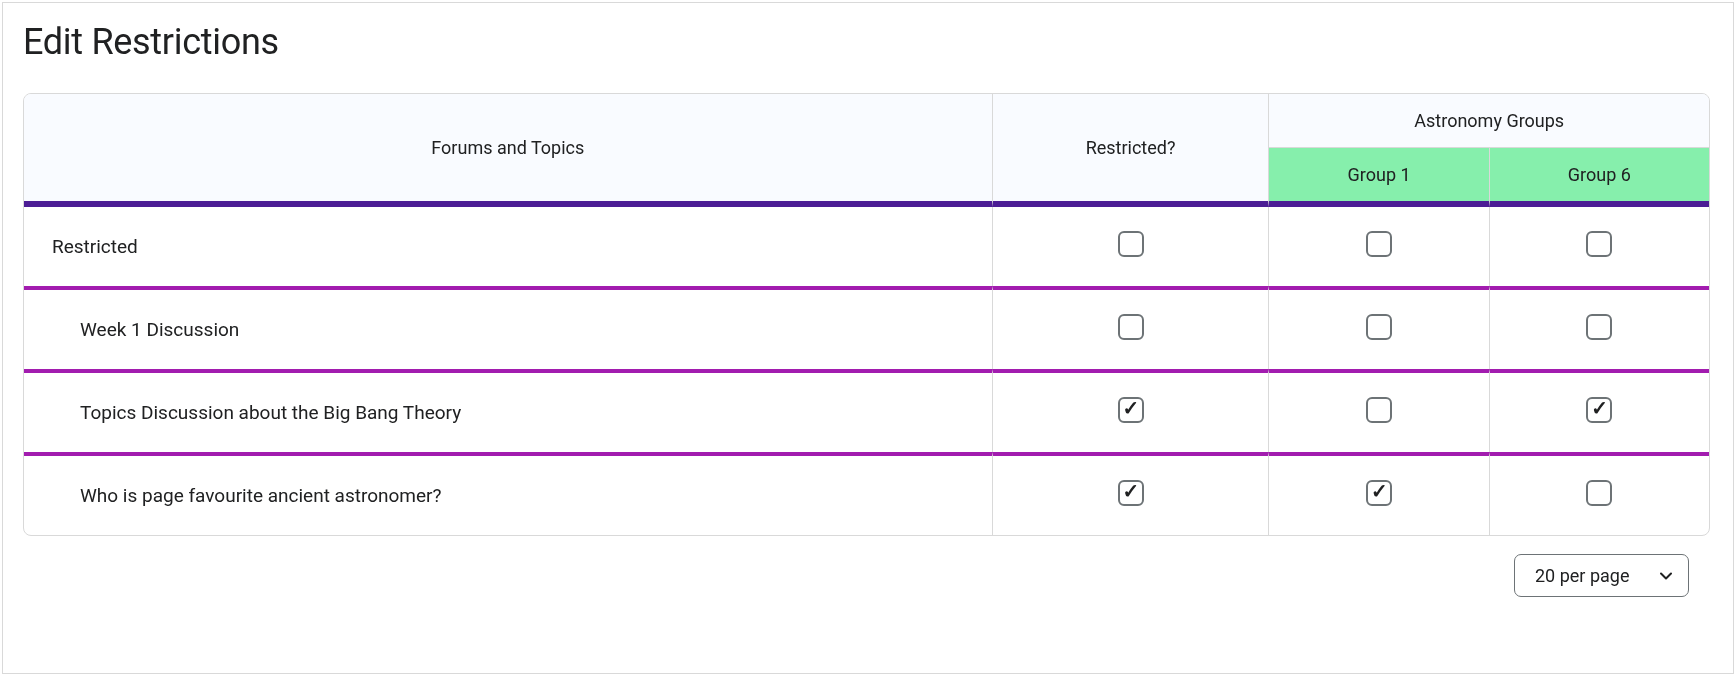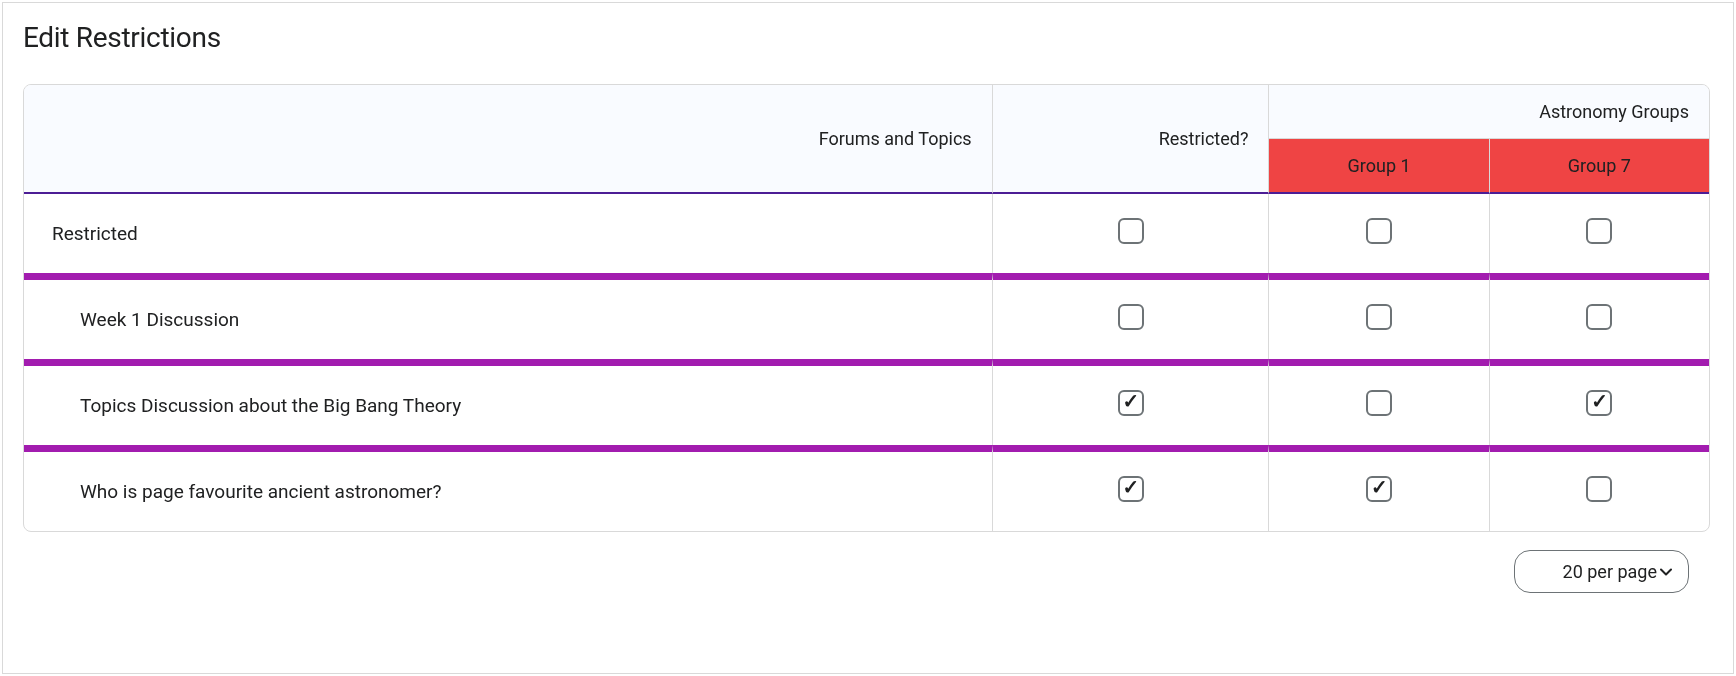--- a/index.html
+++ b/index.html
@@ -13,67 +13,66 @@
       padding: 0;
       width: 1736px;
     }
     .panel {
       border: 1px solid #d9d9d9;
       margin: 2px;
       padding: 18px 20px 22px 20px;
       min-height: 672px;
     }
     h1 {
-      font-size: 28px;
+      font-size: 36px;
       font-weight: 400;
       color: #202122;
       margin-bottom: 30px;
       letter-spacing: -0.3px;
     }
     table {
       width: calc(100% - 3px);
       border-collapse: separate;
       border-spacing: 0;
       border: 1px solid #d9d9d9;
       border-radius: 8px;
       overflow: hidden;
     }
     thead th {
       font-weight: 400;
       color: #202122;
       font-size: 18px;
       padding: 16px 20px;
       background: #f9fbff;
-      border-bottom: 2px solid #4c1d95;
+      border-bottom: 6px solid #4c1d95;
       text-align: center;
       vertical-align: middle;
     }
     thead tr:first-child th {
       border-top: none;
-      text-align: right;
     }
     thead th.col-main {
       text-align: center;
     }
     thead th.col-restricted,
     thead th.col-group {
       border-left: 1px solid #d9d9d9;
       margin-left: 24px;
     }
     thead tr.group-row th.group-header {
       border-left: 1px solid #d9d9d9;
       border-bottom: 1px solid #d9d9d9;
     }
     thead tr.sub-row th {
       border-left: 1px solid #d9d9d9;
-      background: #ef4444;
+      background: #86efac;
     }
     tbody td {
       padding: 24px 20px;
-      border-top: 7px solid #a21caf;
+      border-top: 4px solid #a21caf;
       font-size: 19px;
       color: #202122;
       vertical-align: middle;
     }
     tbody tr:first-child td {
       border-top: none;
     }
     tbody td.cell-check {
       text-align: center;
       border-left: 1px solid #d9d9d9;
@@ -104,29 +103,28 @@
       color: #202122;
     }
     .pager-row {
       display: flex;
       justify-content: flex-end;
       margin-top: 18px;
       padding-right: 24px;
     }
     .select-wrap {
       border: 1px solid #6d7376;
-      border-radius: 16px;
+      border-radius: 7px;
       padding: 10px 31px 10px 20px;
       font-size: 18px;
       color: #202122;
       position: relative;
       cursor: pointer;
       background: #ffffff;
       min-width: 175px;
-      text-align: right;
     }
     .select-wrap .chev {
       position: absolute;
       right: 16px;
       top: 50%;
       transform: translateY(-50%);
       width: 12px;
       height: 12px;
       display: flex;
       align-items: center;
@@ -145,21 +143,21 @@
 
   <table>
     <thead>
       <tr class="group-row">
         <th class="col-main" rowspan="2">Forums and Topics</th>
         <th class="col-restricted" rowspan="2">Restricted?</th>
         <th class="group-header" colspan="2">Astronomy Groups</th>
       </tr>
       <tr class="sub-row">
         <th class="col-group">Group 1</th>
-        <th class="col-group">Group 7</th>
+        <th class="col-group">Group 6</th>
       </tr>
     </thead>
     <tbody id="rows-body">
     <tr>
           <td class="cell-name">Restricted</td>
           <td class="cell-check"><span class="chk"></span></td>
           <td class="cell-check"><span class="chk"></span></td>
           <td class="cell-check"><span class="chk"></span></td>
         </tr>
         <tr>

